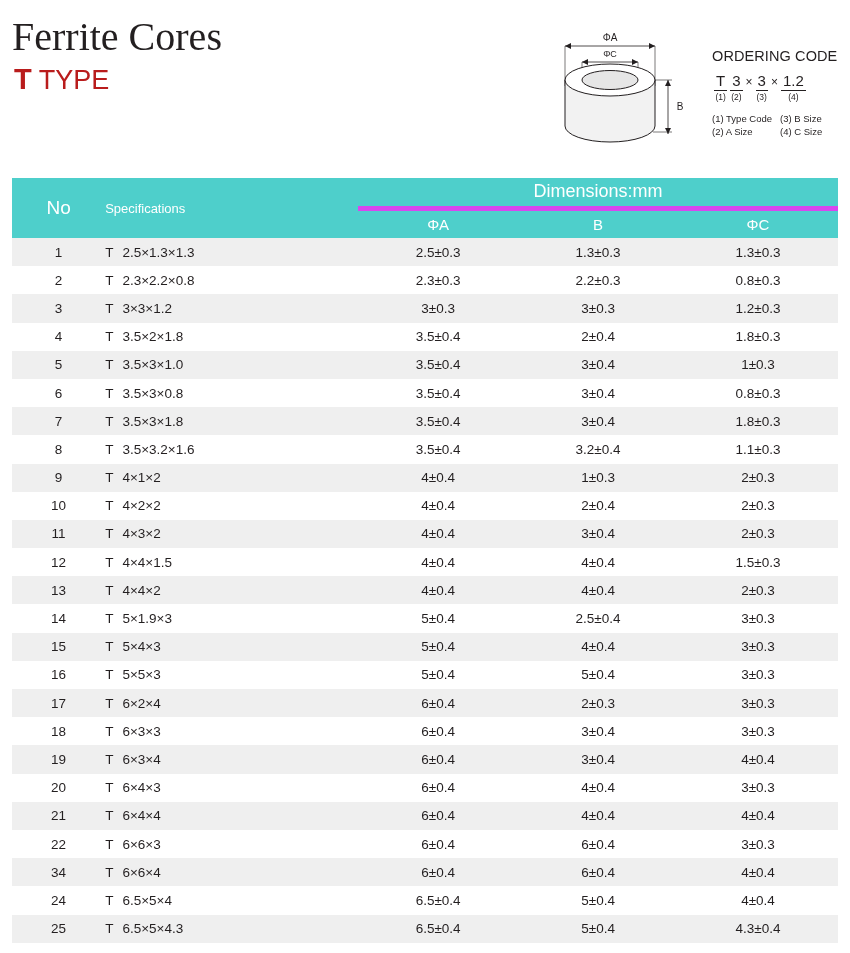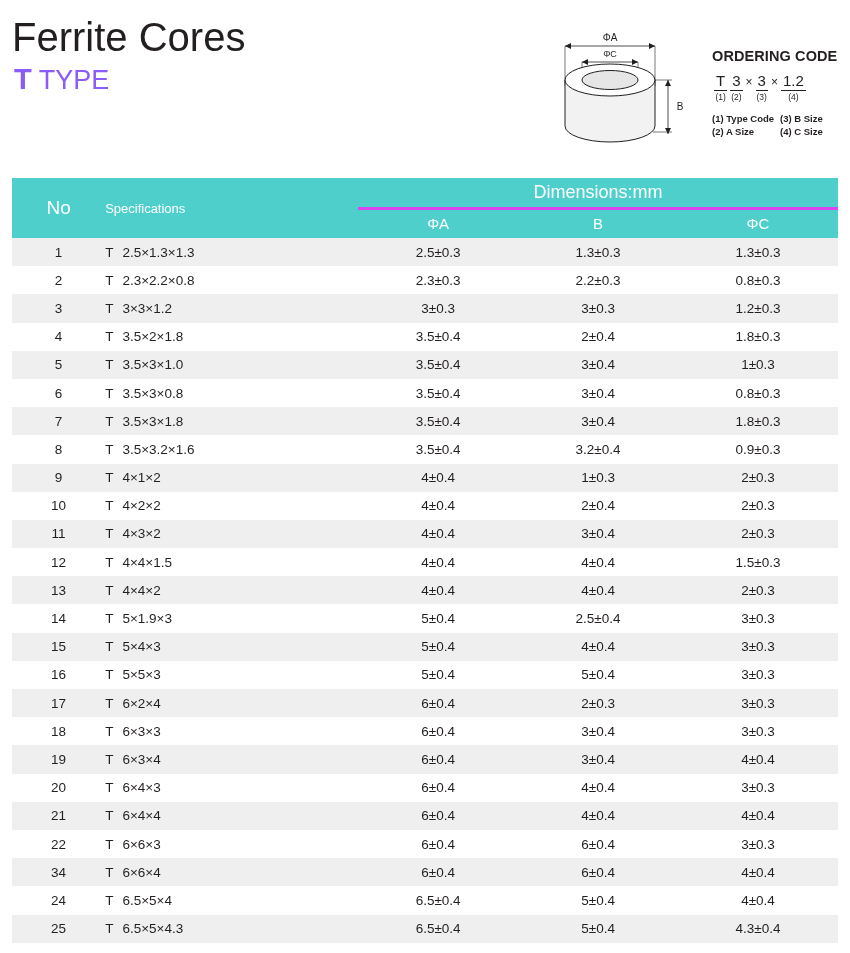--- a/index.html
+++ b/index.html
@@ -23,33 +23,34 @@
     height: 178px;
     padding: 14px 0 0 12px;
   }
   .title-main {
     font-size: 40px;
     font-weight: 400;
     letter-spacing: 0px;
     color: #231f20;
     line-height: 46px;
     margin: 0;
+    font-family: Liberation Serif, serif;
   }
   .title-sub {
     font-size: 21px;
     font-weight: 400;
     color: #231f20;
     line-height: 30px;
     margin: 4px 0 0 2px;
   }
   .title-type {
     font-size: 27px;
     line-height: 34px;
     margin: 2px 0 0 2px;
-    color: #8b5cf6;
+    color: #b91c1c;
   }
   .title-type .bold { font-weight: bold; font-size: 29px; }
 
   
   .drawing {
     position: absolute;
     left: 540px;
     top: 26px;
     width: 160px;
     height: 140px;
@@ -60,21 +61,20 @@
     position: absolute;
     left: 712px;
     top: 48px;
     width: 136px;
   }
   .ordering-title {
     font-size: 14.5px;
     letter-spacing: 0.1px;
     color: #231f20;
     margin-bottom: 8px;
-    font-weight: bold;
   }
   .code-row {
     display: flex;
     align-items: baseline;
     font-size: 15px;
     gap: 3px;
     margin-left: 2px;
   }
   .code-cell { text-align: center; }
   .code-cell .val {
@@ -88,21 +88,20 @@
     font-size: 8.5px;
     line-height: 11px;
     margin-top: 1px;
   }
   .code-x { font-size: 12px; padding-bottom: 2px; }
   .legend {
     margin-top: 9px;
     font-size: 9.5px;
     line-height: 13px;
     color: #231f20;
-    font-weight: bold;
   }
   .legend span { display: inline-block; }
   .legend .l-left { width: 68px; }
 
   
   table.cores {
     width: 826px;
     margin: 0 12px;
     border-collapse: collapse;
     font-size: 13.5px;
@@ -120,21 +119,21 @@
   }
   .th-spec {
     width: 250px;
     font-size: 13px;
     vertical-align: middle;
     text-align: left;
   }
   .th-dim {
     font-size: 18px;
     height: 30px;
-    border-bottom: 3px solid #d946ef;
+    border-bottom: 5px solid #d946ef;
     text-align: center;
   }
   .th-sub {
     font-size: 15px;
     height: 30px;
     text-align: center;
     width: 158px;
   }
   table.cores tbody td {
     height: 28.2px;
@@ -288,21 +287,21 @@
           <td class="c-spec"><span class="sp-wrap"><span class="sp-t">T</span><span>3.5×3×1.8</span></span></td>
           <td class="c-dim">3.5±0.4</td>
           <td class="c-dim">3±0.4</td>
           <td class="c-dim">1.8±0.3</td>
         </tr>
         <tr class="even">
           <td class="c-no">8</td>
           <td class="c-spec"><span class="sp-wrap"><span class="sp-t">T</span><span>3.5×3.2×1.6</span></span></td>
           <td class="c-dim">3.5±0.4</td>
           <td class="c-dim">3.2±0.4</td>
-          <td class="c-dim">0.9±0.3</td>
+          <td class="c-dim">1.1±0.3</td>
         </tr>
         <tr class="odd">
           <td class="c-no">9</td>
           <td class="c-spec"><span class="sp-wrap"><span class="sp-t">T</span><span>4×1×2</span></span></td>
           <td class="c-dim">4±0.4</td>
           <td class="c-dim">1±0.3</td>
           <td class="c-dim">2±0.3</td>
         </tr>
         <tr class="even">
           <td class="c-no">10</td>

